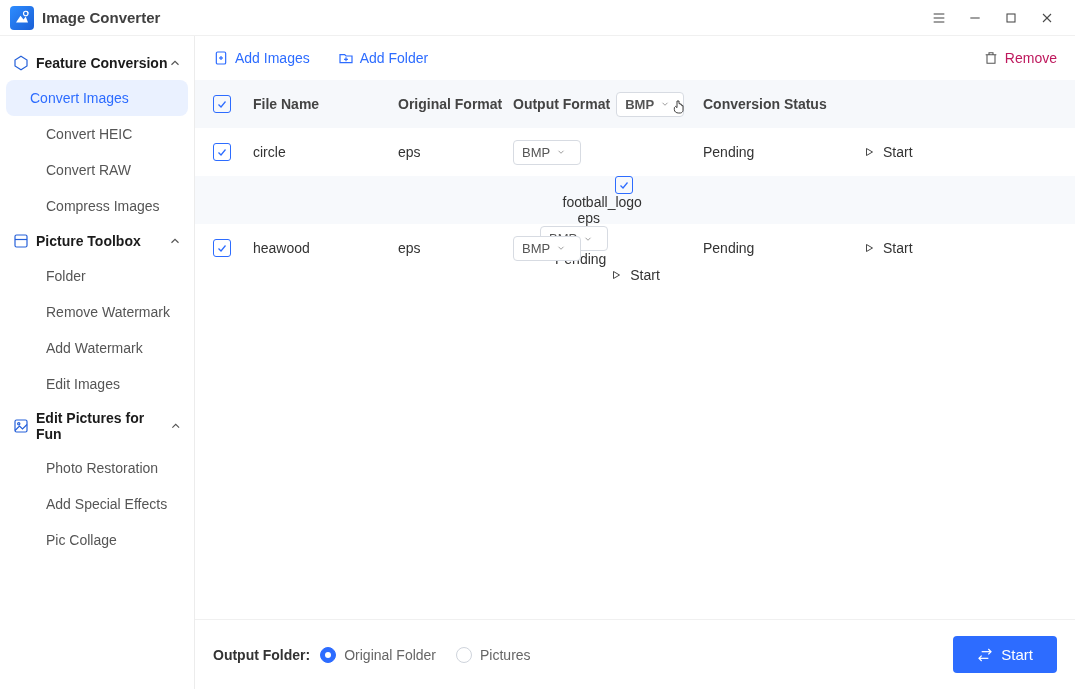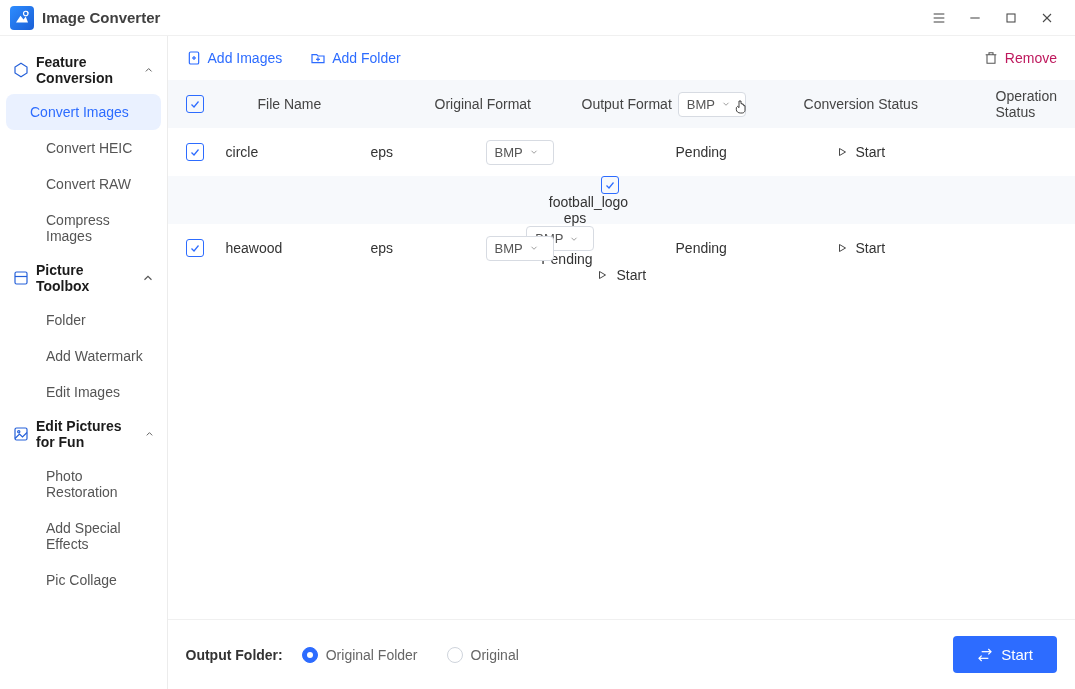--- a/index.html
+++ b/index.html
@@ -29,21 +29,21 @@
 
 
 .toolbar { display:flex; align-items:center; padding: 14px 18px; }
 .tool-link { display:flex; align-items:center; color:#2d6cff; font-size:14px; cursor:pointer; margin-right:28px; }
 .tool-link svg { width:16px;height:16px; margin-right:6px; stroke:#2d6cff; fill:none; stroke-width:1.8;}
 .tool-right { margin-left:auto; display:flex; align-items:center; color:#be185d; font-size:14px; cursor:pointer; }
 .tool-right svg { width:16px;height:16px; margin-right:6px; stroke:#555; fill:none; stroke-width:1.6;}
 
 
 .table { flex:0 0 auto; }
-.thead { display:flex; align-items:center; background:#f6f8fb; height:48px; padding:0 18px; font-size:14px; font-weight:400; color:#444;gap:32px;}
+.thead { display:flex; align-items:center; background:#f6f8fb; height:48px; padding:0 18px; font-size:14px; font-weight:700; color:#444;}
 .trow { display:flex; align-items:center; height:48px; padding:0 18px; font-size:14px; color:#333; }
 .trow.alt { background:#f7f9fc;flex-direction:column; }
 .col-check { width:40px; display:flex;align-items:center;}
 .col-name  { width:145px; }
 .col-orig  { width:115px; }
 .col-out   { width:190px; display:flex;align-items:center; }
 .col-conv  { width:160px; }
 .col-op    { flex:1; display:flex;align-items:center; }
 
 .checkbox { width:18px;height:18px;border:1px solid #2d6cff;border-radius:3px;display:flex;align-items:center;justify-content:center;cursor:pointer;}
@@ -52,21 +52,21 @@
 .dropdown { border:1px solid #d7dbe2; border-radius:4px; padding:4px 8px; display:flex; align-items:center; font-size:13px; color:#555; cursor:pointer; min-width:68px; background:#fff;}
 .dropdown svg { width:10px;height:10px;margin-left:6px; stroke:#8a8a8a; fill:none; stroke-width:2;}
 .hdr-dd { margin-left:6px; position:relative; }
 .cursor-icon { position:absolute; right:-4px; top:6px; pointer-events:none; }
 .cursor-icon svg { width:16px;height:16px; stroke:#333; fill:#fff; stroke-width:1.4;}
 
 .start-cell { display:flex;align-items:center;cursor:pointer;color:#333;}
 .start-cell svg { width:12px;height:12px;margin-right:8px; stroke:#333; fill:none; stroke-width:1.8;}
 
 
-.footer { margin-top:auto; border-top:1px solid #f0f0f0; padding:16px 18px; display:flex; align-items:center;gap:9px; }
+.footer { margin-top:auto; border-top:1px solid #f0f0f0; padding:16px 18px; display:flex; align-items:center; }
 .footer-lbl { font-size:14px; font-weight:600; margin-right:10px; }
 .radio { width:16px;height:16px;border-radius:50%;border:1px solid #cfd4dc;margin-right:8px;display:flex;align-items:center;justify-content:center;cursor:pointer;}
 .radio.checked { border-color:#2d6cff; background:#2d6cff; }
 .radio.checked::after { content:""; width:6px;height:6px;border-radius:50%;background:#fff;}
 .radio-wrap { display:flex;align-items:center;font-size:14px;color:#666;margin-right:20px; cursor:pointer;}
 
 .start-btn { margin-left:auto; background:#2d6cff; color:#fff; border:none; border-radius:4px; padding:10px 24px; font-size:15px; display:flex; align-items:center; cursor:pointer;}
 .start-btn svg { width:16px;height:16px;margin-right:8px; stroke:#fff; fill:none; stroke-width:1.8;}
 </style>
 </head>
@@ -133,20 +133,21 @@
             <rect x="4" y="4" width="16" height="16" rx="2"></rect>
             <line x1="4" y1="10" x2="20" y2="10"></line>
           </svg>
         </span>
       <span>Picture Toolbox</span>
       <svg class="caret" viewBox="0 0 24 24">
           <polyline points="6,15 12,9 18,15" fill="none" stroke="#555" stroke-width="2"></polyline>
         </svg>
     </div>
     <div class="sb-item">Folder</div>
+    <div class="sb-item">Remove Watermark</div>
     <div class="sb-item">Add Watermark</div>
     <div class="sb-item">Edit Images</div>
 
     <div class="sb-group-hdr">
       <span class="ic">
           <svg viewBox="0 0 24 24">
             <rect x="4" y="4" width="16" height="16" rx="2"></rect>
             <circle cx="9" cy="9" r="1.5"></circle>
             <path d="M4 18 L10 12 L14 16 L20 10"></path>
           </svg>
@@ -207,21 +208,20 @@
                 <polyline points="6,9 12,15 18,9"></polyline>
               </svg>
             <span class="cursor-icon">
               <svg viewBox="0 0 24 24">
                   <path d="M9 3 L9 13 L7 11 L5 13 L5 16 C5 19 8 21 11 21 L14 21 C16 21 18 19 18 17 L18 10 L16 10 L16 8 L14 8 L14 7 L12 7 L12 3 Z"></path>
                 </svg>
             </span>
           </div>
         </div>
         <div class="col-conv">Conversion Status</div>
-        <div class="col-op">Operation Status</div>
       </div>
 
       <div class="trow">
         <div class="col-check">
             <div class="checkbox">
               <svg viewBox="0 0 24 24">
                 <polyline points="5,13 10,18 19,7"></polyline>
               </svg>
             </div>
           </div>
@@ -306,21 +306,21 @@
     </div>
 
     <div class="footer">
       <span class="footer-lbl">Output Folder:</span>
       <div class="radio-wrap">
         <span class="radio checked"></span>
         <span>Original Folder</span>
       </div>
       <div class="radio-wrap">
         <span class="radio"></span>
-        <span>Original</span>
+        <span>Pictures</span>
       </div>
       <button class="start-btn">
         <svg viewBox="0 0 24 24">
             <polyline points="17,3 21,7 17,11"></polyline>
             <path d="M21 7 H7"></path>
             <polyline points="7,21 3,17 7,13"></polyline>
             <path d="M3 17 H17"></path>
           </svg>
         <span>Start</span>
       </button>

